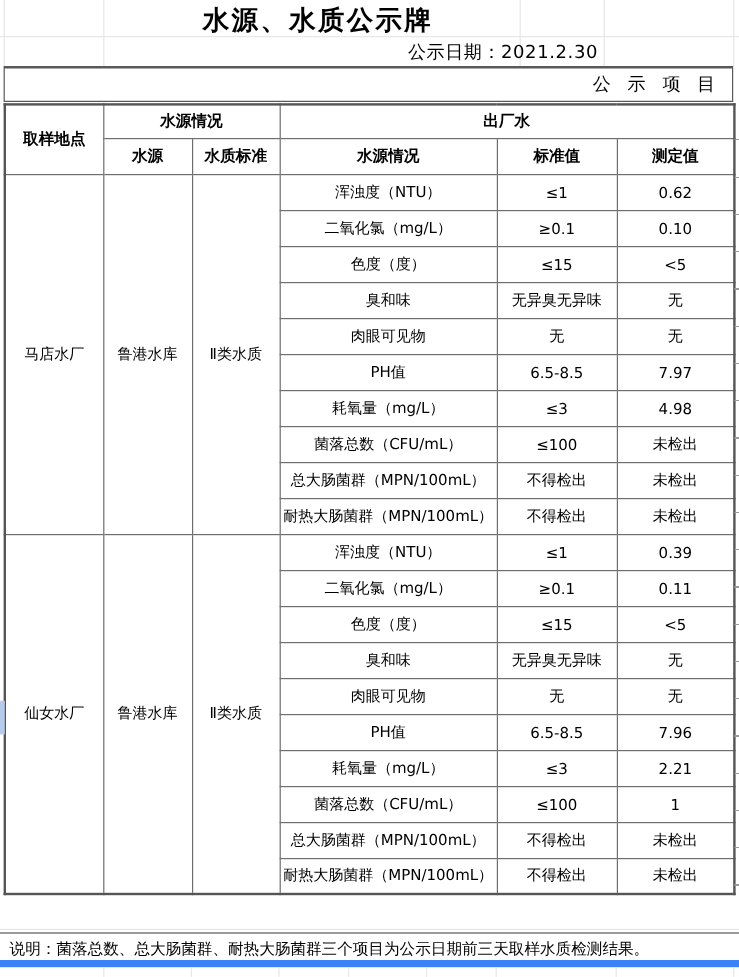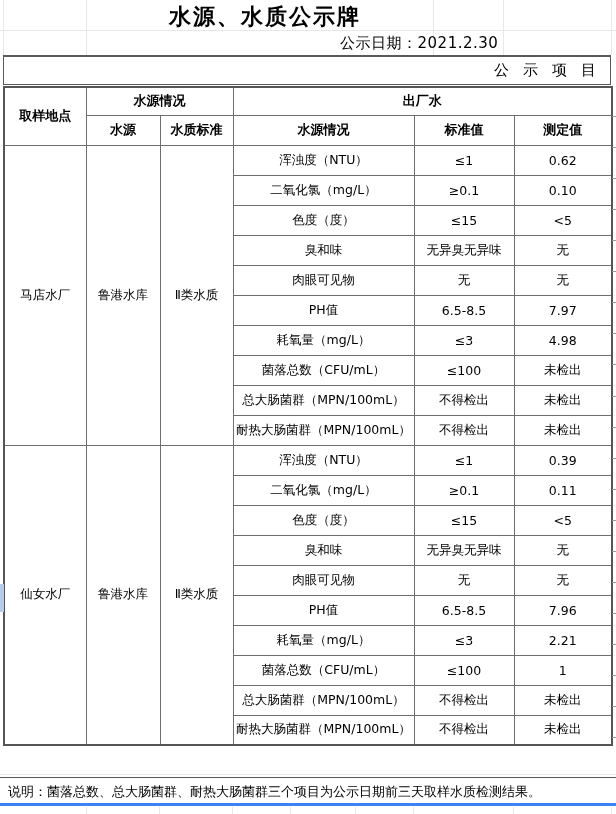--- a/index.html
+++ b/index.html
@@ -47,21 +47,21 @@
   #right-ticks{
     left:612px;top:86px;width:4px;height:682px;
     background:repeating-linear-gradient(to bottom,
       transparent 0, transparent 30.05px,
       #9a9a9a 30.05px, #9a9a9a 31.05px);
   }
 
   
   #note-box{
     left:0;top:777px;width:616px;height:29px;box-sizing:border-box;
-    border-top:1px solid #595959;border-bottom:3px solid #3b82f6;
+    border-top:1px solid #595959;border-bottom:6px solid #3b82f6;
     font-size:13px;line-height:28px;padding-left:8px;
   }
 
   
   #left-edge-marker{
     left:0;top:584px;width:4px;height:28px;background:#b7cbea;
   }
 </style>
 </head>
 <body>

